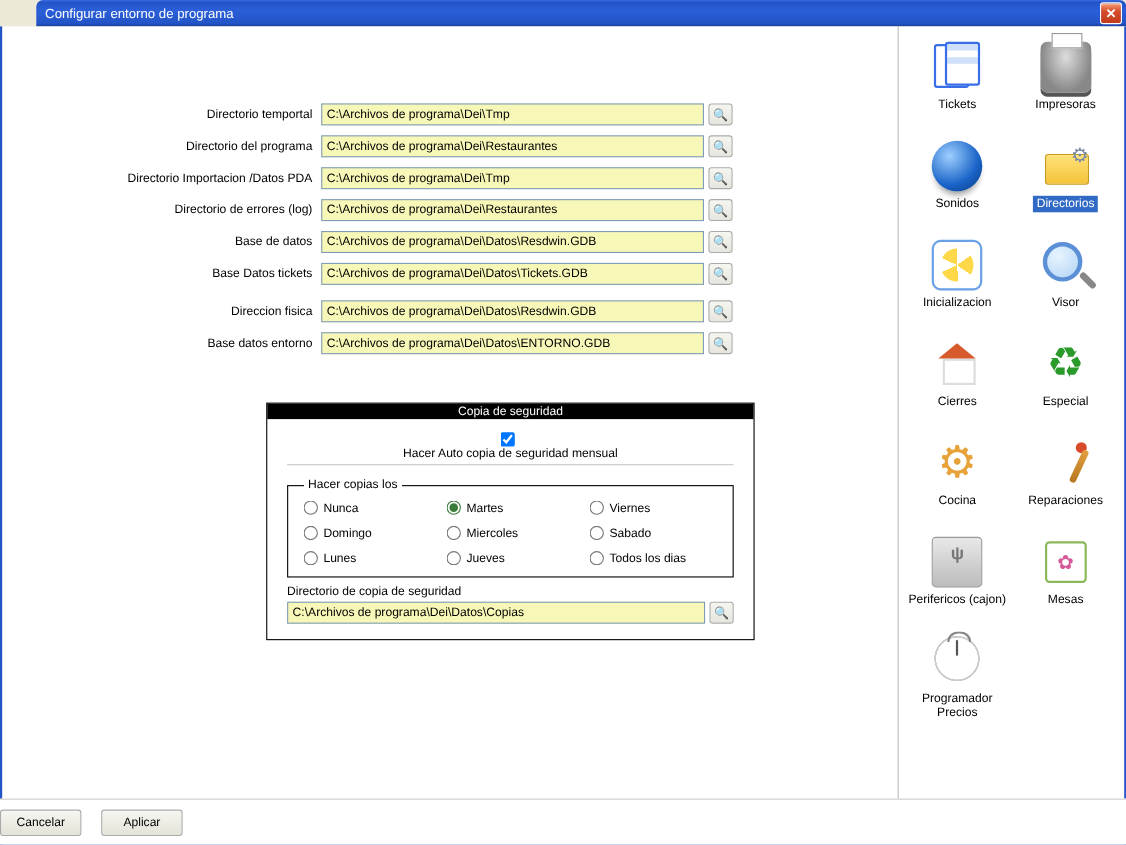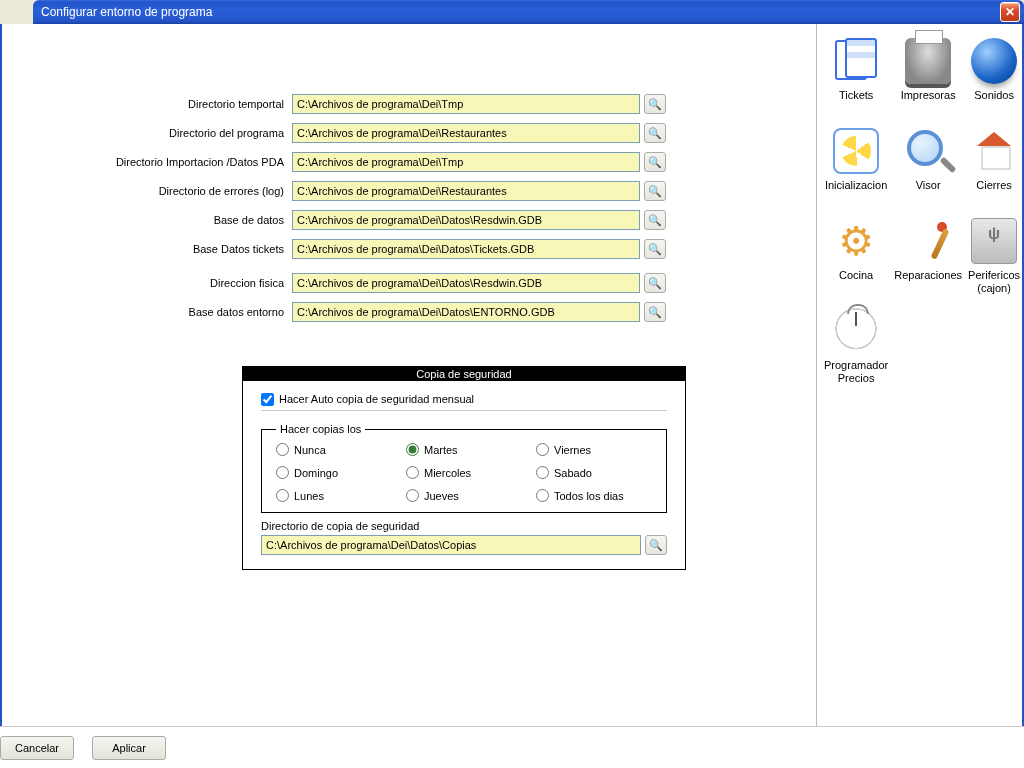--- a/index.html
+++ b/index.html
@@ -102,24 +102,25 @@
     color: #fff;
     text-align: center;
     font-size: 11px;
     padding: 1px 0;
   }
   .backup-body {
     padding: 8px 18px 14px 18px;
   }
   .checkbox-row {
     display: flex;
-    align-items: flex-start;
+    align-items: center;
     padding: 4px 0;
     border-bottom: 1px solid #c8c8c8;
     margin-bottom: 12px;
+    flex-direction: column;
   }
   .checkbox-row input { margin-right: 5px; }
   fieldset.days {
     border: 1px solid #000000;
     padding: 8px 10px 10px 14px;
     margin-bottom: 7px;
   }
   fieldset.days legend { padding: 0 4px; }
   .day-grid {
     display: grid;
@@ -158,21 +159,21 @@
     border-radius: 3px;
     background: linear-gradient(#f6f6f1, #e3e3d8);
     font-family: Tahoma, Arial, sans-serif;
     font-size: 11px;
     cursor: pointer;
   }
   .side-panel {
     width: 226px;
     padding: 10px 4px;
     display: grid;
-    grid-template-columns: 1fr 1fr 1fr 1fr;
+    grid-template-columns: 1fr 1fr;
     grid-auto-rows: 90px;
     align-content: start;
     overflow-y: auto;
   }
   .side-item {
     display: flex;
     flex-direction: column;
     align-items: center;
     justify-content: flex-start;
     padding-top: 4px;

